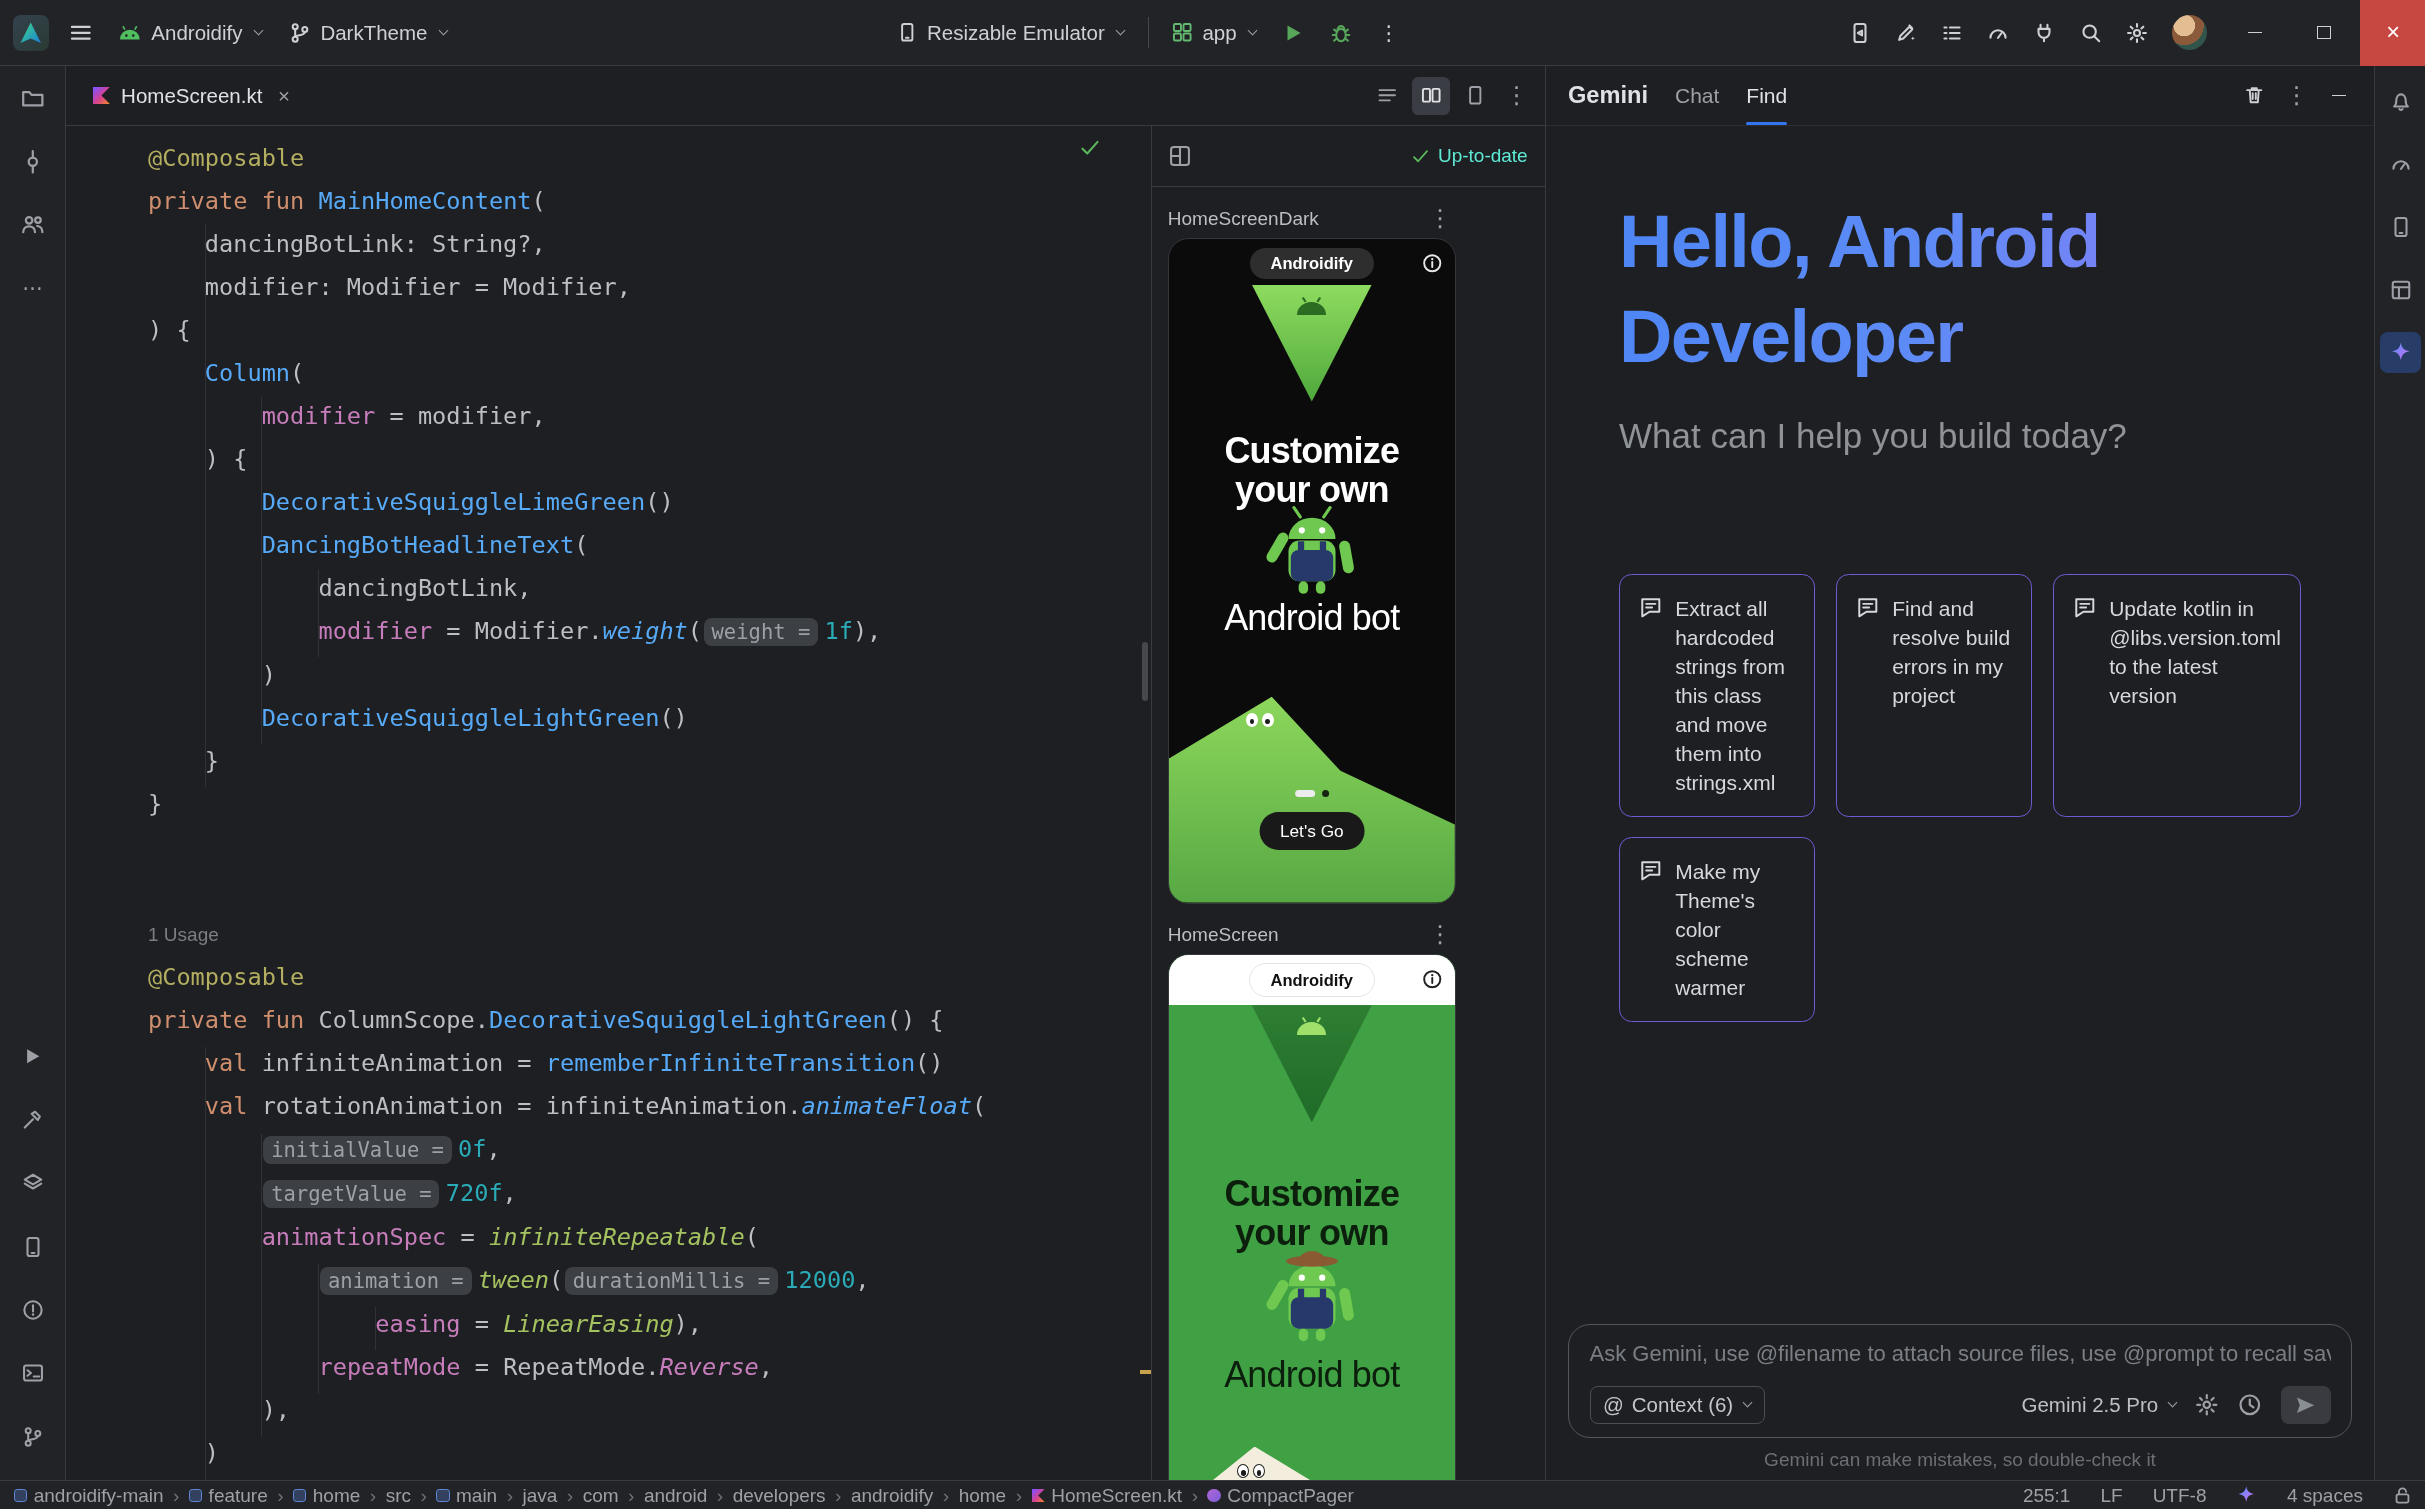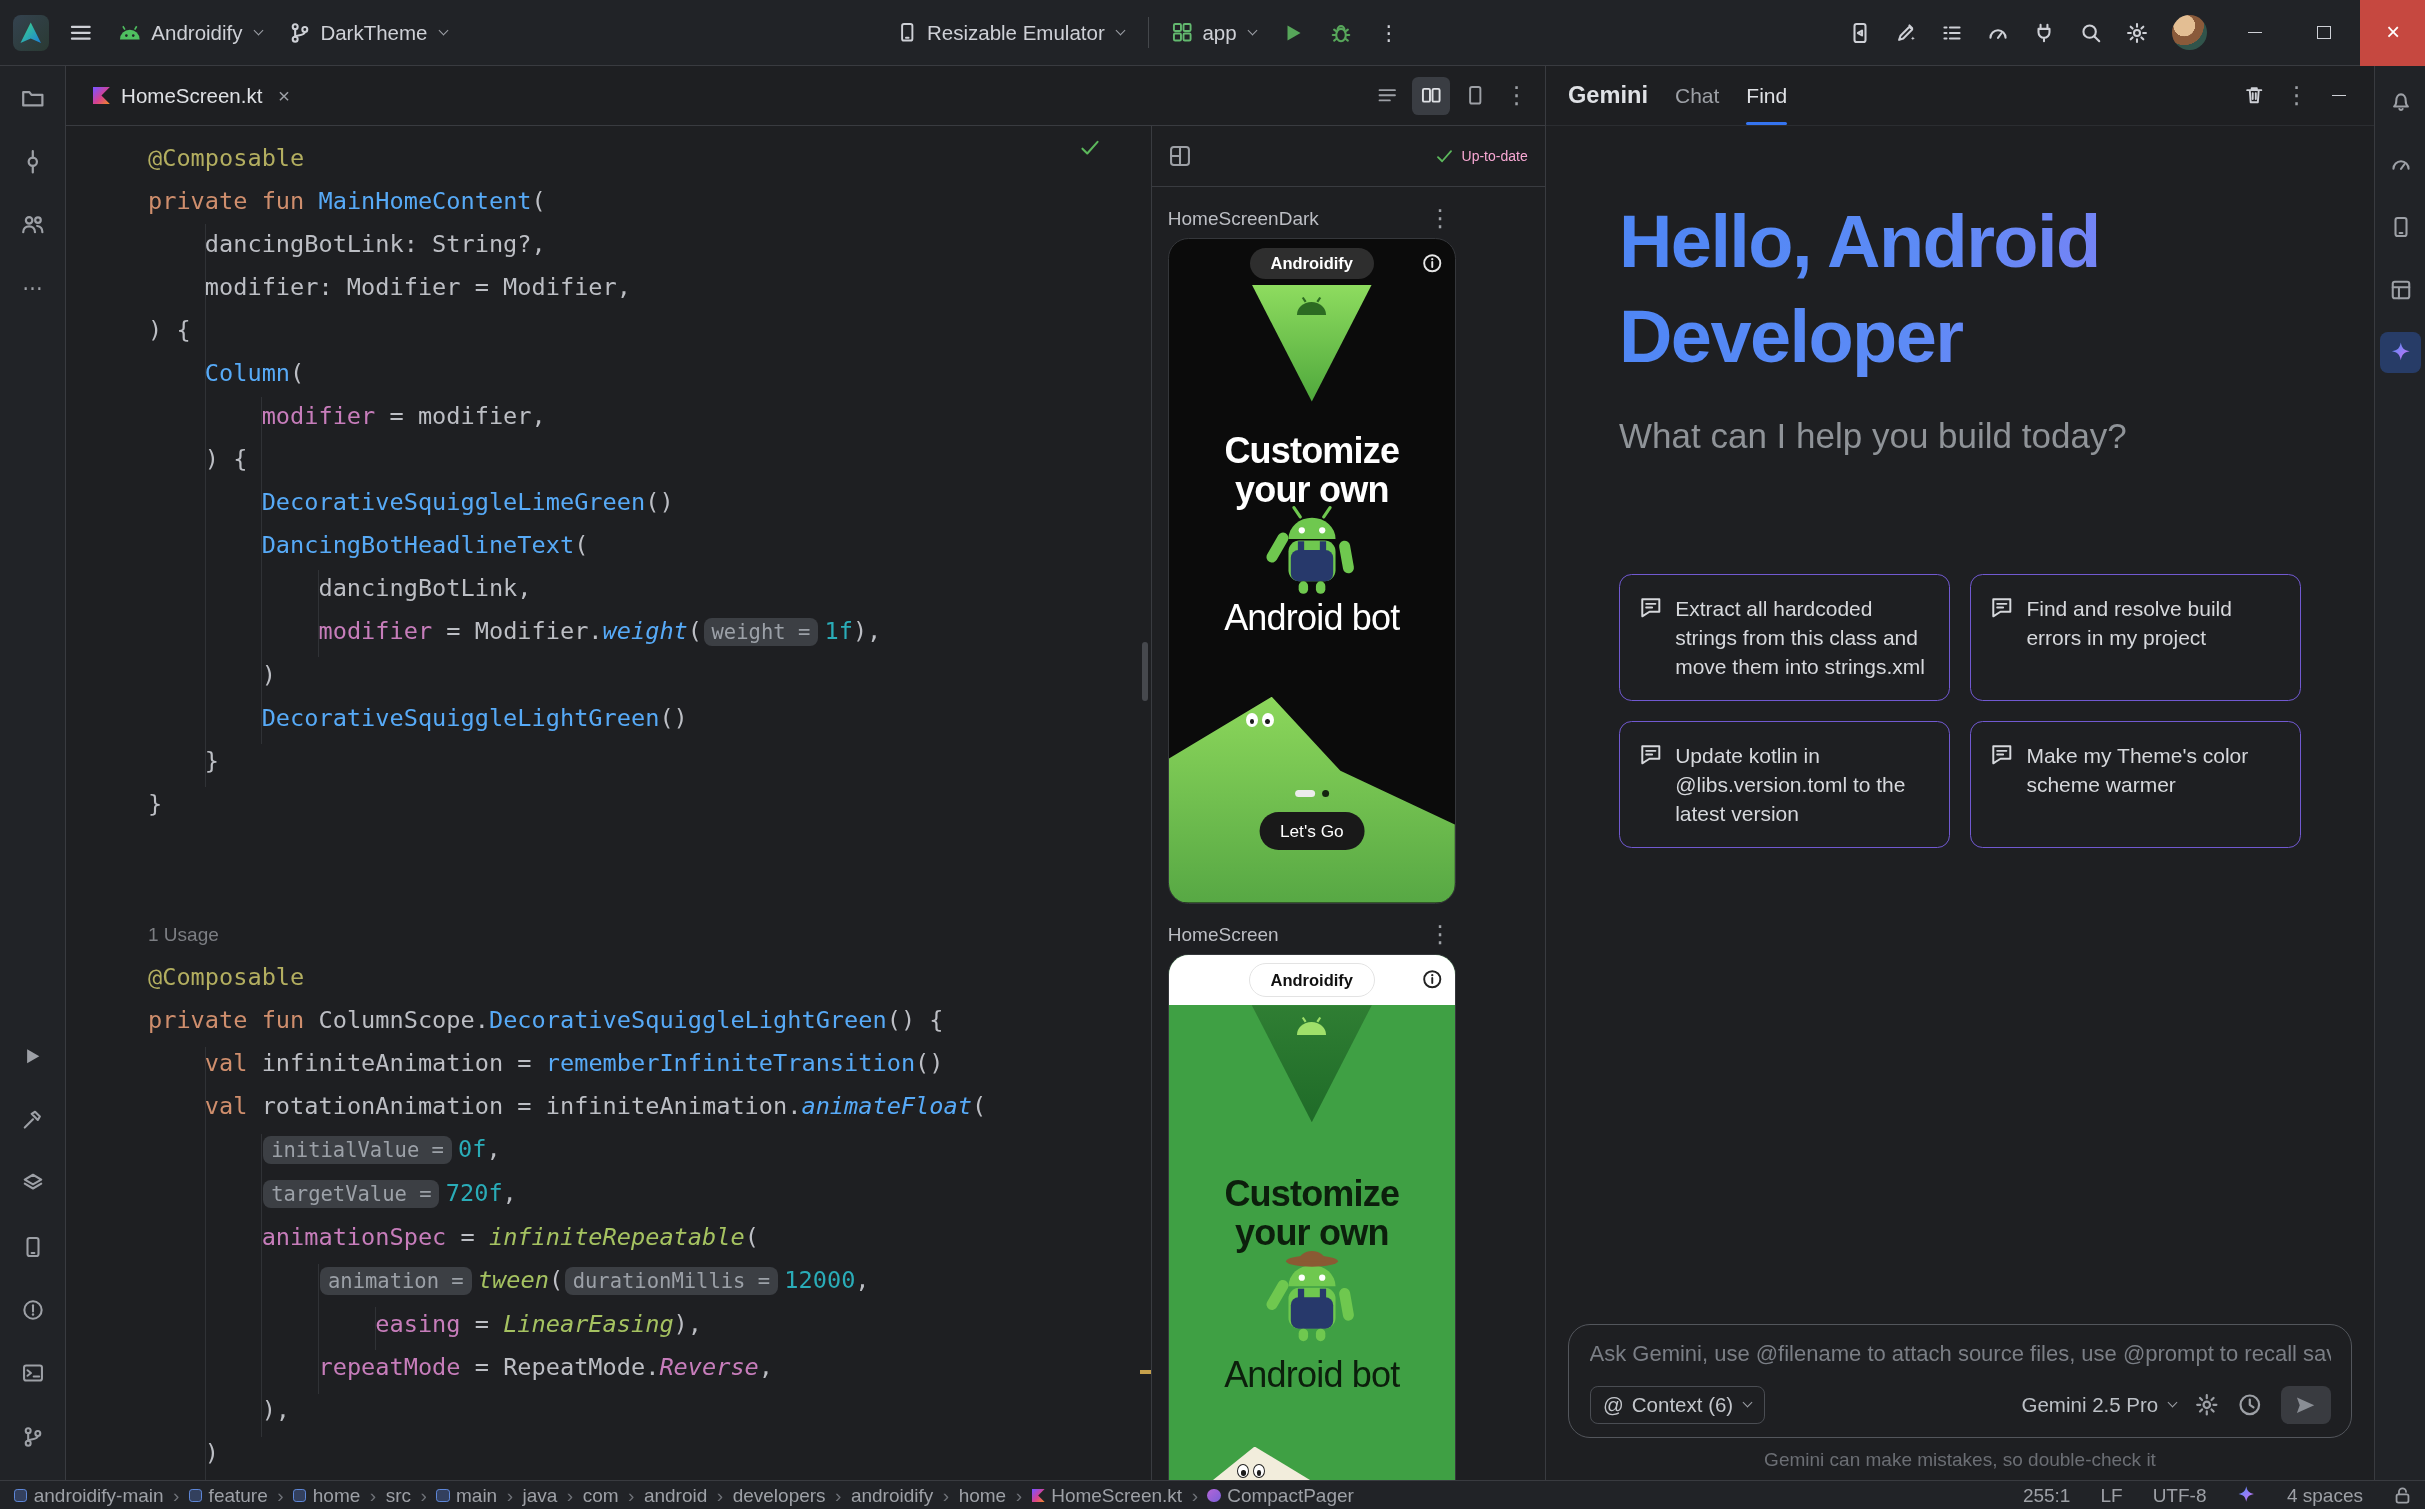--- a/index.html
+++ b/index.html
@@ -54,21 +54,21 @@
   .tok-h{background:#3C3F44;color:#9CA1A8;border-radius:7.9px;padding:2.4px 7.9px;font-size:20.5px;margin:0 6.3px 0 1.6px}
   .tok-u{font:19px/43px "Liberation Sans",sans-serif;color:#7C7E83}
   .guide{position:absolute;width:0.8px;background:#303236}
   .scrollthumb{position:absolute;right:3.2px;width:6.3px;border-radius:3.2px;background:#46484D}
   .edit-tick{position:absolute;right:0;width:11px;height:3.9px;background:#C7A14C}
   .inspect-ok{position:absolute;top:11px;right:50px;color:#5CB85C}
 
   
   .previewpane{width:394px;flex:none;border-left:0.8px solid #393B40;display:flex;flex-direction:column;overflow:hidden}
   .pv-toolbar{height:61px;flex:none;border-bottom:0.8px solid #393B40;display:flex;align-items:center;padding:0 17.3px;color:#9DA0A6}
-  .pv-status{margin-left:auto;display:flex;align-items:center;gap:7.9px;color:#f9a8d4;font-size:14px}
+  .pv-status{margin-left:auto;display:flex;align-items:center;gap:7.9px;color:#5eead4;font-size:19px}
   .pv-body{flex:1;padding:12.6px 15.8px;overflow:hidden}
   .pv-label-row{width:288px;display:flex;align-items:center;justify-content:space-between;color:#BCBEC4;font-size:19px;height:38px}
   .phone{width:288px;height:666px;border-radius:20.5px;position:relative;overflow:hidden;border:0.8px solid #35373B}
   .phone.dark{background:#0B0B0B}
   .phone.light{background:#3FA044}
   .p-topbar{position:absolute;top:0;left:0;right:0;height:50px;display:flex;align-items:center;justify-content:center}
   .p-topbar.light-top{background:#fff}
   .p-pill{background:#2E2E2E;color:#fff;font-size:16.5px;font-weight:bold;padding:6.3px 20.5px;border-radius:19px}
   .light-top .p-pill{background:#fff;color:#111;border:1.6px solid #E3E3E3}
   .p-info{position:absolute;right:12.6px;top:14px}
@@ -97,21 +97,21 @@
   .g-header{height:60px;flex:none;display:flex;align-items:center;border-bottom:0.8px solid #2B2D31;padding:0 14px 0 22px;gap:27px}
   .g-title{font-size:23.6px;font-weight:bold;color:#DFE1E5}
   .gtab{position:relative;height:100%;display:flex;align-items:center;font-size:21px;color:#9DA0A6}
   .gtab.active{color:#DFE1E5}
   .gtab.active::after{content:"";position:absolute;left:0;right:0;bottom:0;height:3.2px;border-radius:1.6px;background:#3574F0}
   .g-hicons{margin-left:auto;display:flex;align-items:center;gap:4.7px;color:#9DA0A6}
   .g-body{flex:1;display:flex;flex-direction:column;min-height:0;padding-bottom:9.5px}
   .gx{padding:0 73px}
   .g-greet{margin-top:68px;width:662px;font-size:74px;line-height:95px;font-weight:bold;letter-spacing:-1.6px;background:linear-gradient(100deg,#4E86F5 0%,#5D8BF6 45%,#8F7BF5 100%);-webkit-background-clip:text;background-clip:text;color:transparent}
   .g-sub{margin-top:31.5px;font-size:35px;color:#8F9398}
-  .cards{display:grid;grid-template-columns:1fr 1fr;gap:20.5px;margin-top:118px}
+  .cards{display:grid;grid-template-columns:1fr 1fr 1fr;gap:20.5px;margin-top:118px}
   .card{border:1.6px solid #7159D1;border-radius:12.6px;min-height:120px;padding:19px;display:flex;gap:12.6px;align-items:flex-start;color:#D6D8DC;font-size:21px;line-height:29px}
   .card svg{flex:none;margin-top:2.4px}
   .g-inputwrap{margin:auto 22px 0;border:1.2px solid #53565C;border-radius:22px;padding:15.8px 20.5px 12.6px;display:flex;flex-direction:column;gap:19px;background:#1E1F22}
   .g-input{width:100%;background:transparent;border:none;outline:none;font-family:"Liberation Sans",sans-serif;font-size:22px;color:#BCBEC4}
   .g-input::placeholder{color:#7A7E85}
   .g-controls{display:flex;align-items:center}
   .g-chip{display:flex;align-items:center;gap:7.9px;border:1.2px solid #4A4D53;border-radius:7.9px;height:38px;padding:0 12.6px;font-size:20.5px;color:#C3C6CB}
   .g-right{margin-left:auto;display:flex;align-items:center;gap:19px;color:#BCC0C6;font-size:20.5px}
   .g-model{display:flex;align-items:center;gap:7.9px}
   .g-send{width:50px;height:38px;border-radius:7.9px;background:#393B40;display:flex;align-items:center;justify-content:center}

